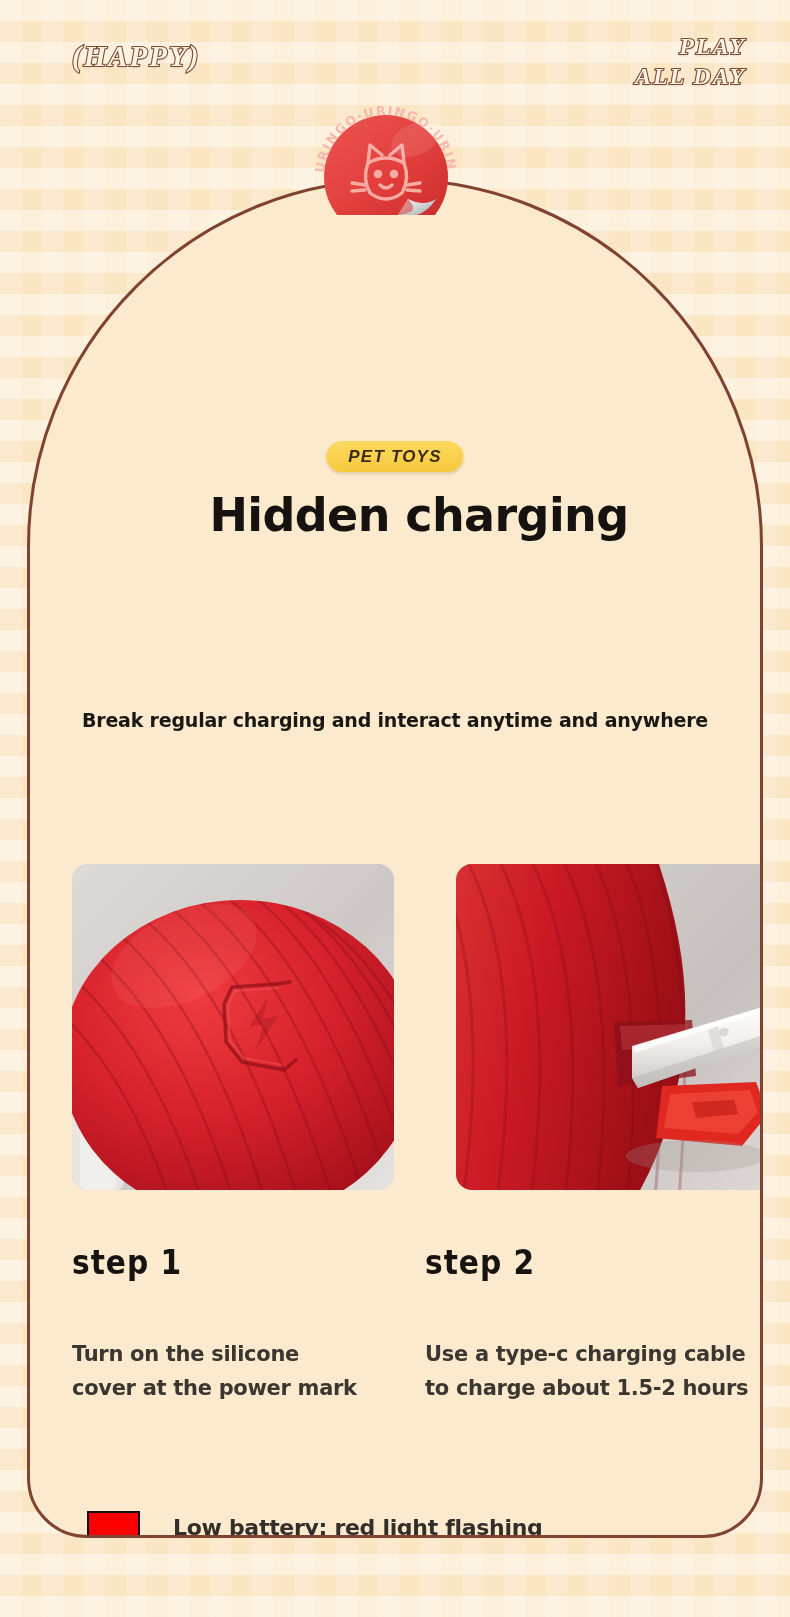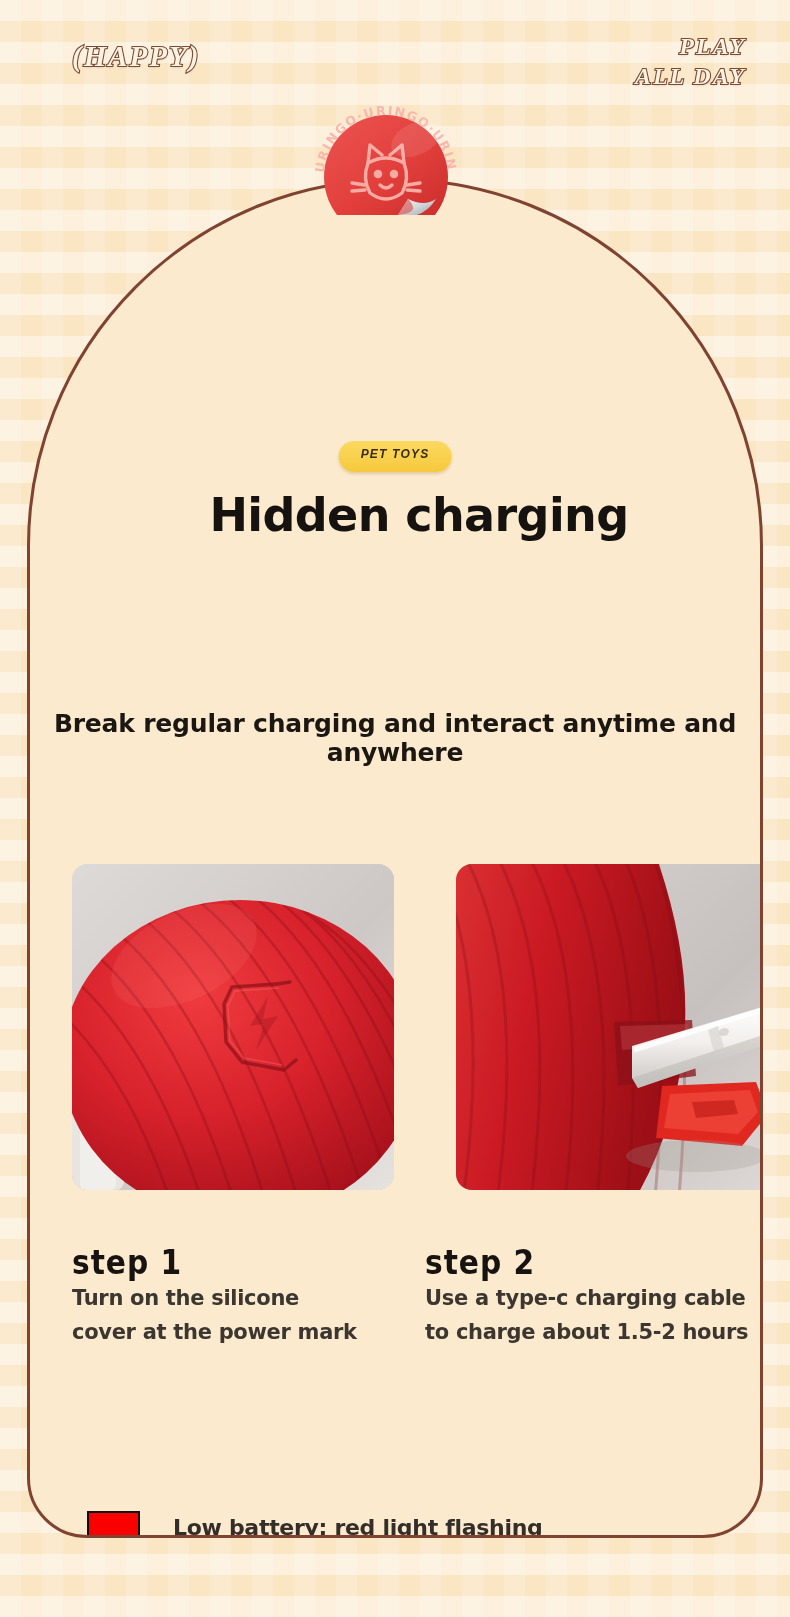--- a/index.html
+++ b/index.html
@@ -61,23 +61,23 @@
     width:148px; height:112px;
     z-index:5;
   }
 
   
   #badge {
     position:absolute; left:50%; top:260px;
     transform:translateX(-50%);
     background:linear-gradient(180deg,#fbd960 0%,#f6c93c 100%);
     color:#3b2a14;
-    font-size:12px; font-weight:bold; font-style:italic;
+    font-size:17px; font-weight:bold; font-style:italic;
     letter-spacing:1.2px;
-    padding:6px 22px 11px;
+    padding:6px 22px 5px;
     border-radius:20px;
     box-shadow:0 2px 3px rgba(150,110,40,0.25);
     white-space:nowrap;
   }
 
   
   #headline {
     position:absolute; left:0; right:0; top:300px;
     text-align:center;
     font-family:"DejaVu Sans", sans-serif;
@@ -88,21 +88,21 @@
     letter-spacing:-0.6px;
     padding-left:48px;
   }
   #headline div { display:block; }
 
   #subhead {
     position:absolute; left:0; right:0; top:528px;
     text-align:center;
     font-family:"DejaVu Sans", sans-serif;
     font-weight:bold;
-    font-size:25px;
+    font-size:19px;
     color:#1b1713;
     letter-spacing:-0.2px;
   }
 
   
   #photos {
     position:absolute;
     left:42px; top:683px;
     width:706px; height:326px;
     display:flex; justify-content:space-between;
@@ -123,20 +123,21 @@
   }
   .step-col { width:50%; text-align:left; }
   .step-title {
     font-family:"DejaVu Sans Condensed","DejaVu Sans", sans-serif;
     font-weight:bold;
     font-size:33px;
     color:#161310;
     letter-spacing:1px;
   }
   .step-desc {
+    margin-top:56px;
     font-family:"DejaVu Sans", sans-serif;
     font-weight:bold;
     font-size:21px;
     line-height:1.6;
     color:#3c3630;
     letter-spacing:-0.3px;
   }
   .step-desc div { display:block; }
 
   

